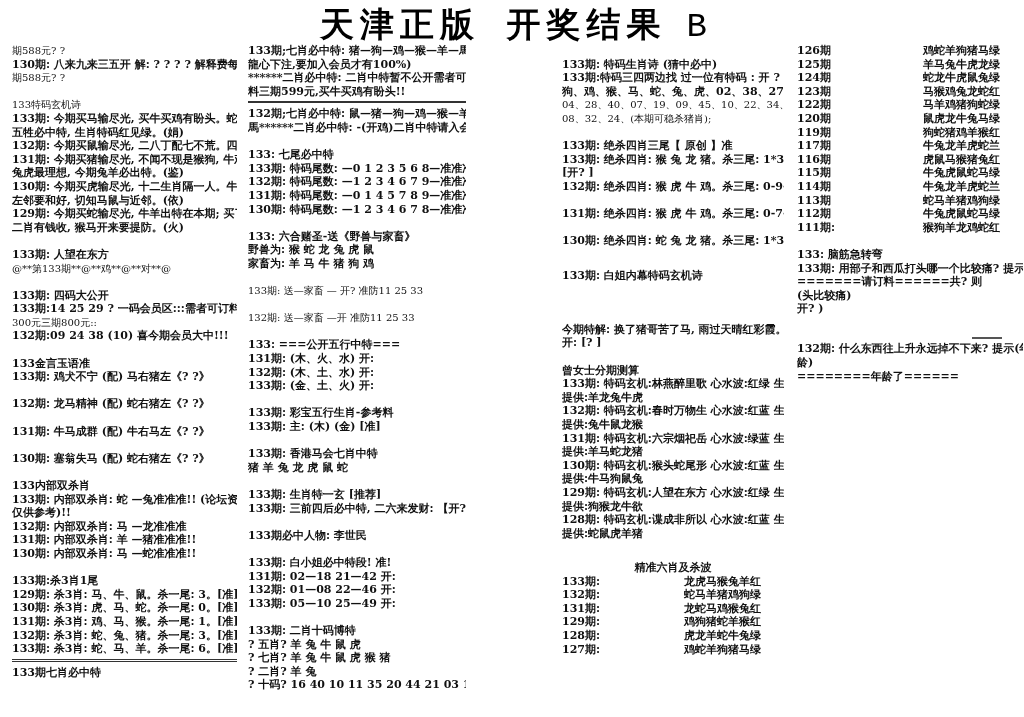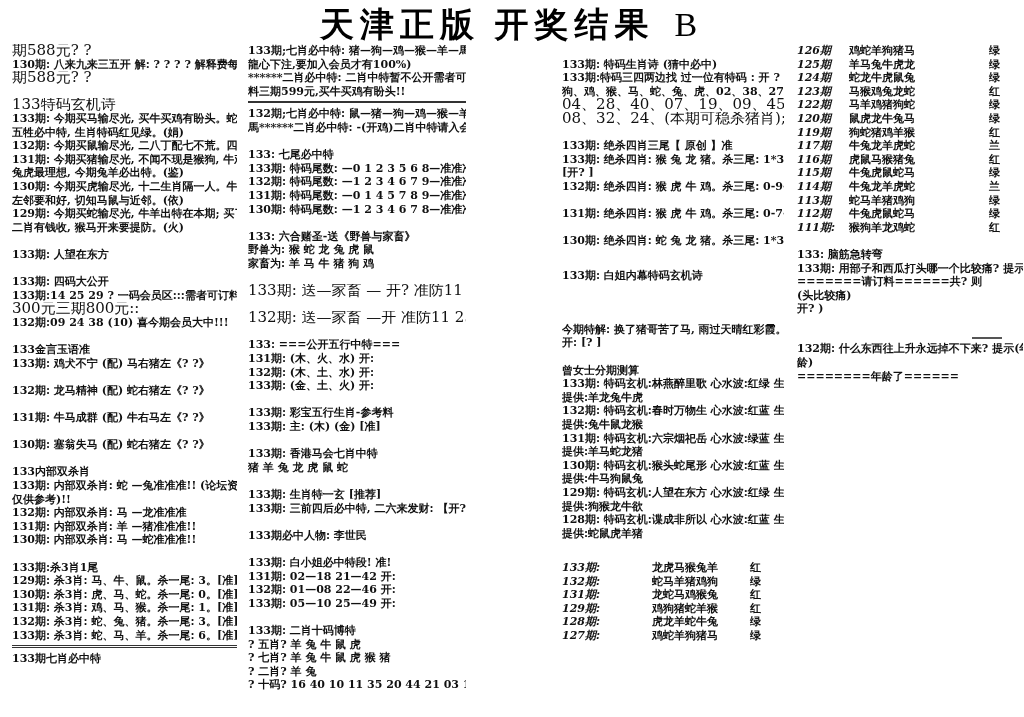--- a/index.html
+++ b/index.html
@@ -1,35 +1,35 @@
 <!DOCTYPE html>
 <html><head>
 <meta charset="utf-8">
 <style>
   html, body { margin:0; padding:0; background:#ffffff; }
   body { width:1024px; height:717px; position:relative; overflow:hidden;
          font-family:"DejaVu Serif", "Liberation Serif", serif; color:#111; }
   .title { position:absolute; top:2px; left:320px; width:460px; height:40px;
-           font-family:Liberation Serif, serif; font-size:34px; font-weight:bold;
+           font-family:Liberation Mono, monospace; font-size:34px; font-weight:bold;
            letter-spacing:6px; white-space:nowrap; color:#000; }
   .title .b { font-weight:normal; margin-left:20px; letter-spacing:0; }
   .col { position:absolute; font-size:11px; line-height:13.6px; font-weight:bold; }
   .col .ln { white-space:nowrap; overflow:hidden; }
   .col .gap { height:13.6px; }
   .col .gap2 { height:7px; }
   .rule { border-top:3px double #333; margin:3px 0 4px 0; }
   .rule-solid { border-top:2px solid #333; margin:3px 0 4px 0; }
-  .small { font-weight:normal; font-size:15px; }
+  .small { font-weight:normal; font-size:10px; }
   .c1 { left:12px; top:44px; width:225px; }
   .c2 { left:248px; top:44px; width:218px; }
   .c3 { left:562px; top:44px; width:222px; }
   .c4 { left:797px; top:44px; width:226px; }
   .row { display:flex; white-space:nowrap; }
-  .row .p { width:52px;font-style:italic; }
-  .row .z { flex:1; text-align:left; }
+  .row .p { width:52px; }
+  .row .z { flex:1; text-align:right; }
   .row .w { width:34px; text-align:left; }
   .tbl6 .row .p { width:90px; }
   .center-h { text-align:center; }
   .short-rule { width:30px; border-top:2px solid #555; margin:8px 0 3px 175px; }
 </style>
 </head>
 <body>
 
 <div class="title">
   <span>天津正版  开奖结果</span><span class="b">B</span>
@@ -45,20 +45,21 @@
   <div class="ln">五牲必中特, 生肖特码红见绿。(娟)</div>
   <div class="ln">132期: 今期买鼠输尽光, 二八丁配七不荒。四三</div>
   <div class="ln">131期: 今期买猪输尽光, 不闻不现是猴狗, 牛鸡</div>
   <div class="ln">兔虎最理想, 今期兔羊必出特。(鉴)</div>
   <div class="ln">130期: 今期买虎输尽光, 十二生肖隔一人。牛兔</div>
   <div class="ln">左邻要和好, 切知马鼠与近邻。(依)</div>
   <div class="ln">129期: 今期买蛇输尽光, 牛羊出特在本期; 买了</div>
   <div class="ln">二肖有钱收, 猴马开来要提防。(火)</div>
   <div class="gap"></div>
   <div class="ln">133期: 人望在东方</div>
+  <div class="ln small">@**第133期**@**鸡**@**对**@</div>
   <div class="gap"></div>
   <div class="ln">133期: 四码大公开</div>
   <div class="ln">133期:14 25 29 ? 一码会员区:::需者可订料每期</div>
   <div class="ln small">300元三期800元::</div>
   <div class="ln">132期:09 24 38 (10) 喜今期会员大中!!!</div>
   <div class="gap"></div>
   <div class="ln">133金言玉语准</div>
   <div class="ln">133期: 鸡犬不宁 (配) 马右猪左《? ?》</div>
   <div class="gap"></div>
   <div class="ln">132期: 龙马精神 (配) 蛇右猪左《? ?》</div>
@@ -168,20 +169,21 @@
   <div class="ln">131期: 特码玄机:六宗烟祀岳 心水波:绿蓝 生肖</div>
   <div class="ln">提供:羊马蛇龙猪</div>
   <div class="ln">130期: 特码玄机:猴头蛇尾形 心水波:红蓝 生肖</div>
   <div class="ln">提供:牛马狗鼠兔</div>
   <div class="ln">129期: 特码玄机:人望在东方 心水波:红绿 生肖</div>
   <div class="ln">提供:狗猴龙牛欲</div>
   <div class="ln">128期: 特码玄机:谍成非所以 心水波:红蓝 生肖</div>
   <div class="ln">提供:蛇鼠虎羊猪</div>
   <div class="gap"></div>
     <div class="gap2"></div>
+  <div class="ln center-h">精准六肖及杀波</div>
   <div class="tbl6">
     <div class="row">
         <span class="p">133期:</span>
         <span class="z">龙虎马猴兔羊</span>
         <span class="w">红</span>
       </div>
     <div class="row">
         <span class="p">132期:</span>
         <span class="z">蛇马羊猪鸡狗</span>
         <span class="w">绿</span>

